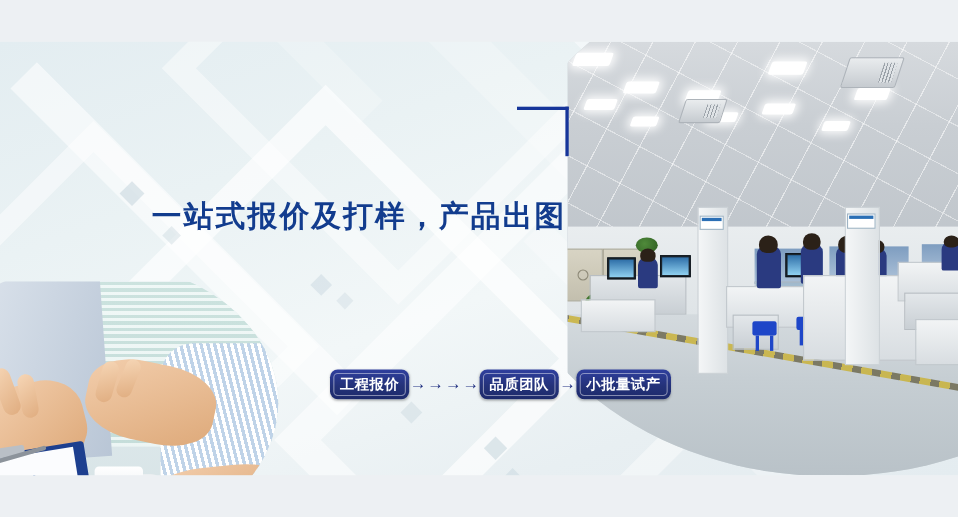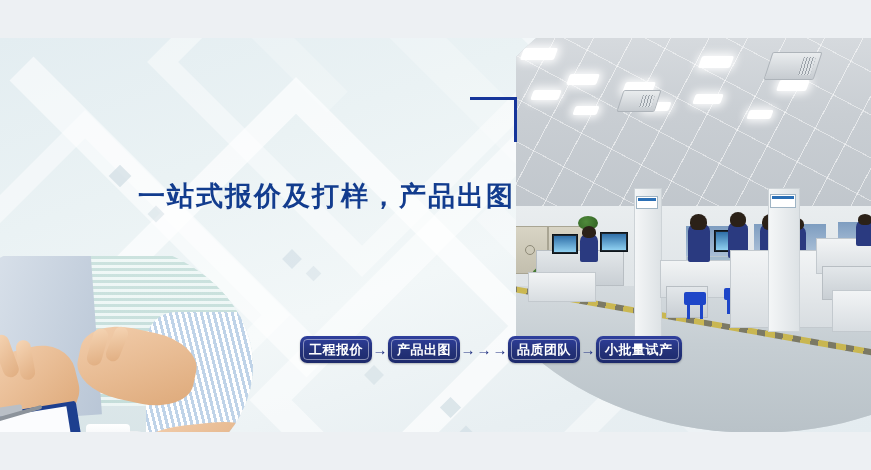--- a/index.html
+++ b/index.html
@@ -331,23 +331,20 @@
   <div class="bg-strip-bottom"></div>
 
   <div class="bracket"></div>
   <div class="subline">一站式报价及打样，产品出图</div>
 
   <div class="flow">
     <div class="pill">
         <span>工程报价</span>
       </div>
     <div class="arrow">→</div>
-    <div class="pill">
-        <span>产品出图</span>
-      </div>
     <div class="arrow">→</div>
     <div class="arrow">→</div>
     <div class="arrow">→</div>
     <div class="pill">
         <span>品质团队</span>
       </div>
     <div class="arrow">→</div>
     <div class="pill">
         <span>小批量试产</span>
       </div>

